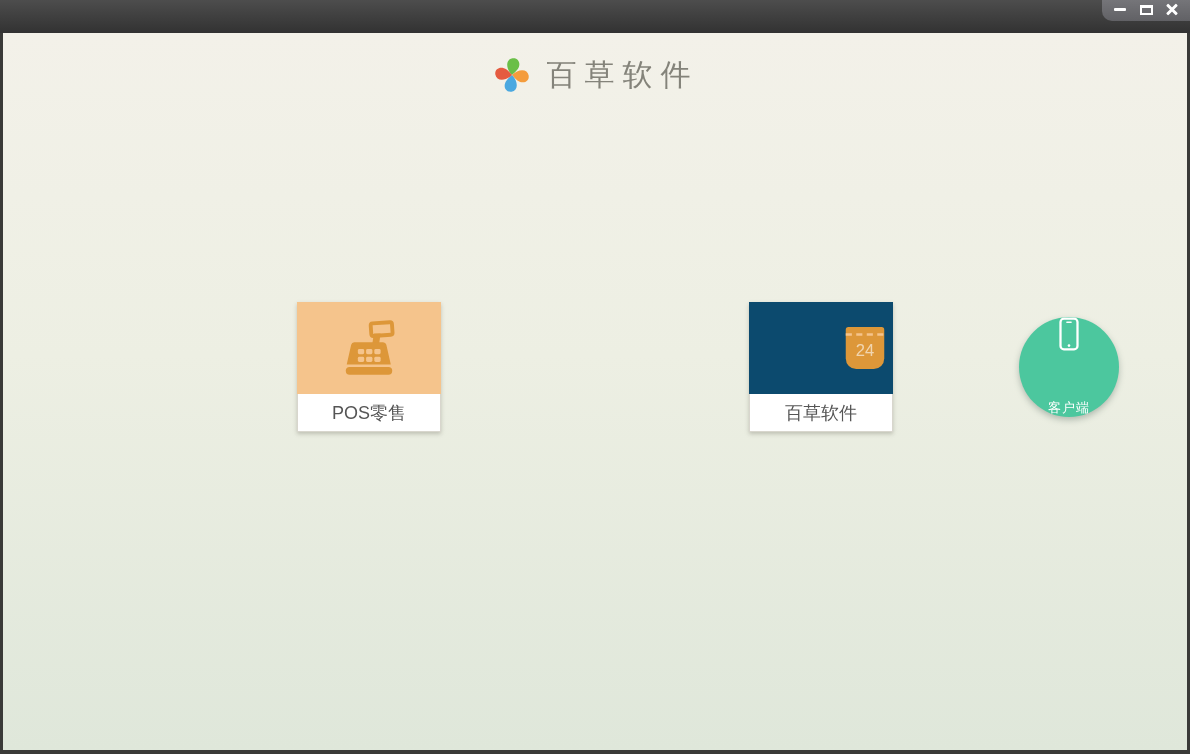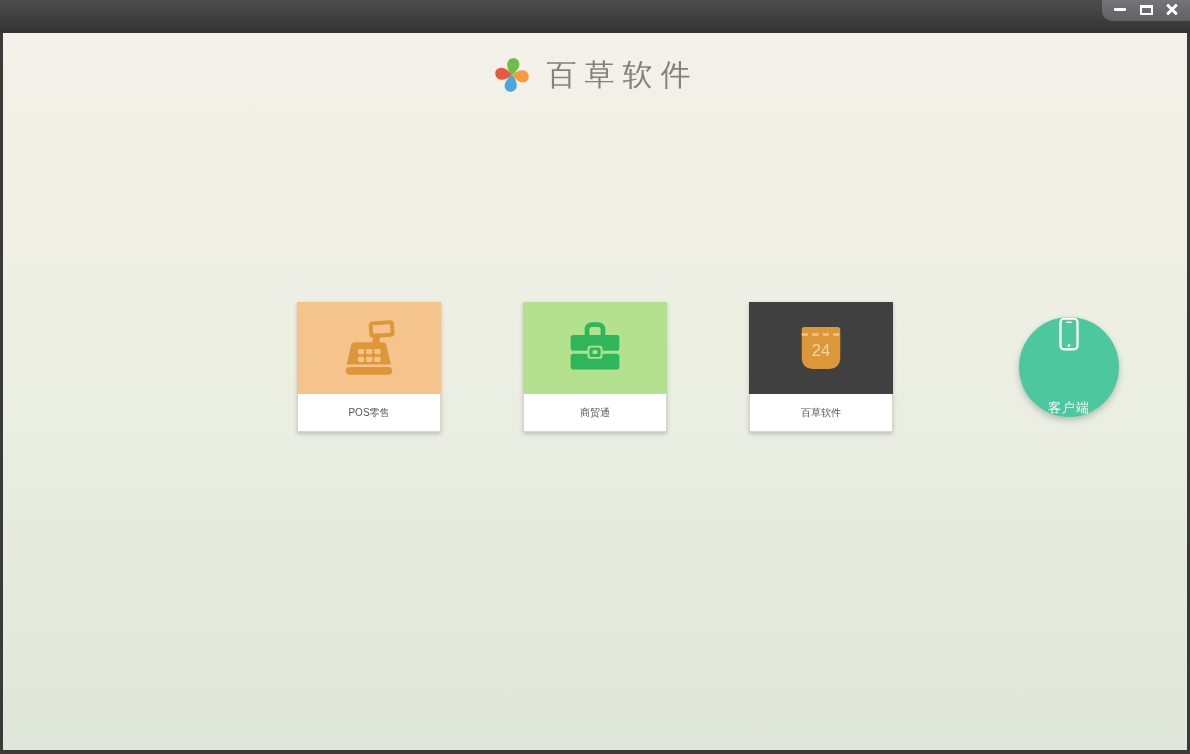--- a/index.html
+++ b/index.html
@@ -67,21 +67,21 @@
     cursor: pointer;
   }
   .card-icon-area {
     height: 92px; display: flex; align-items: center; justify-content: center;
   }
   .card-icon-area svg { display: block; }
   .card-label {
     height: 38px; background: #fff;
     border: 1px solid #d8d6cd; border-top: none;
     display: flex; align-items: center; justify-content: center;
-    font-size: 10px; color: #555;
+    font-size: 18px; color: #555;
   }
   .card-1 { left: 294px; top: 269px; }
   .card-2 { left: 520px; top: 269px; }
   .card-3 { left: 746px; top: 269px; }
 
   
   .client-btn {
     position: absolute; left: 1016px; top: 284px;
     width: 100px; height: 100px; border-radius: 50%;
     display: flex; flex-direction: column; align-items: center; justify-content: center;
@@ -136,36 +136,23 @@
           <rect x="37.5" y="33" width="6.5" height="5.5" rx="1.5" fill="var(--hole)"></rect>
           <rect x="20.5" y="41" width="6.5" height="5.5" rx="1.5" fill="var(--hole)"></rect>
           <rect x="29" y="41" width="6.5" height="5.5" rx="1.5" fill="var(--hole)"></rect>
           <rect x="37.5" y="41" width="6.5" height="5.5" rx="1.5" fill="var(--hole)"></rect>
           <rect x="8" y="51.5" width="48" height="8" rx="4" fill="currentColor"></rect>
         </svg>
       </div>
       <div class="card-label">POS零售</div>
     </div>
 
-    <div class="card card-2">
-      <div class="card-icon-area" style="background-color: rgb(180, 225, 141); color: rgb(47, 182, 90); --hole: #b4e18d;">
-        <svg width="60" height="60" viewBox="0 0 64 64">
-          <rect x="23.5" y="7" width="17" height="15" rx="5" fill="none" stroke="currentColor" stroke-width="5"></rect>
-          <rect x="6" y="18" width="52" height="17" rx="3" fill="currentColor"></rect>
-          <rect x="6" y="38" width="52" height="17" rx="3" fill="currentColor"></rect>
-          <rect x="24" y="29.5" width="16" height="14" rx="3" fill="var(--hole)"></rect>
-          <rect x="26" y="31.5" width="12" height="10" rx="2" fill="currentColor"></rect>
-          <rect x="29.5" y="34.5" width="5" height="4" rx="1" fill="var(--hole)"></rect>
-        </svg>
-      </div>
-      <div class="card-label">商贸通</div>
-    </div>
 
     <div class="card card-3">
-      <div class="card-icon-area" style="background-color: #404040; color: rgb(221, 151, 57); --hole: #f5c48c;">
+      <div class="card-icon-area" style="background-color: #0c4a6e; color: rgb(221, 151, 57); justify-content: flex-end; --hole: #f5c48c;">
         <svg width="56" height="56" viewBox="0 0 64 64">
           <path d="M13 8 h38 a3 3 0 0 1 3 3 v33 a12 12 0 0 1 -12 12 H22 a12 12 0 0 1 -12 -12 V11 a3 3 0 0 1 3 -3 Z" fill="currentColor"></path>
           <line x1="10" y1="16.5" x2="54" y2="16.5" stroke="var(--hole)" stroke-width="3" stroke-dasharray="7 5"></line>
           <text x="32" y="41" text-anchor="middle" font-size="19" font-family="Liberation Sans, sans-serif" fill="rgba(255,255,255,0.6)">24</text>
         </svg>
       </div>
       <div class="card-label">百草软件</div>
     </div>
 
     <div class="client-btn" style="background-color: rgb(76, 199, 158); gap: 48px;">

